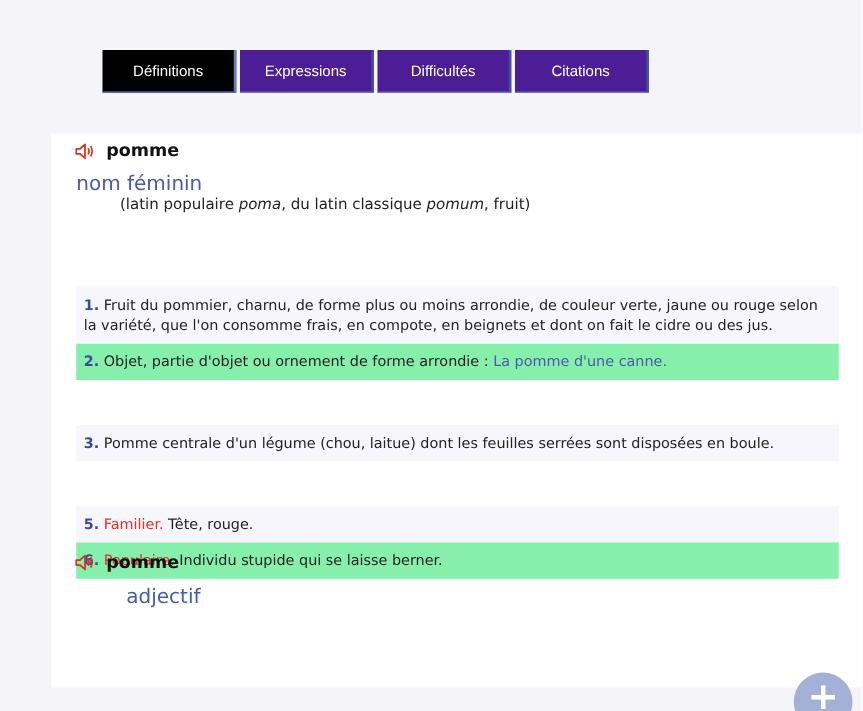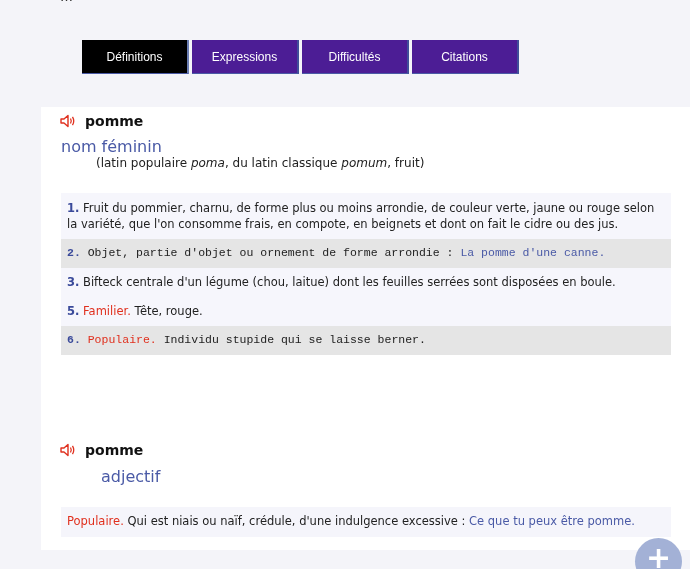--- a/index.html
+++ b/index.html
@@ -46,22 +46,22 @@
   .etym {
     position: absolute; left: 19px; font-size: 12px; color: #222; margin-left: 36px;
   }
   .defs {
     position: absolute; left: 20px; top: 86px; width: 610px;
   }
   .def {
     font-size: 11.5px; line-height: 16px; color: #222;
     padding: 6px 6px 7px 6px;
   }
-  .def.odd { background: #f6f6fc; }
-  .def.even { background: #e5e5e5; font-family: Liberation Mono, monospace; }
+  .def.odd { background: #f6f6fc; margin-top: 36px; }
+  .def.even { background: #86efac; }
   .num { color: #3a4a9a; font-weight: bold; }
   .ex { color: #4a5aa6; }
   .reg { color: #e0301e; }
   .def2 {
     position: absolute; left: 20px; top: 400px; width: 598px;
     background: #f5f5fb; font-size: 11.5px; line-height: 16px;
     padding: 6px 6px 8px 6px;
   }
   .fab {
     position: absolute; left: 635px; top: 538px; width: 47px; height: 47px;
@@ -99,21 +99,21 @@
     <div class="def odd" style="padding-top:7px;padding-bottom:7px;">
       <span class="num">1.</span>
       <span>Fruit du pommier, charnu, de forme plus ou moins arrondie, de couleur verte, jaune ou rouge selon la variété, que l'on consomme frais, en compote, en beignets et dont on fait le cidre ou des jus.</span>
     </div>
     <div class="def even">
       <span class="num">2.</span>
       <span>Objet, partie d'objet ou ornement de forme arrondie : </span><span class="ex">La pomme d'une canne.</span>
     </div>
     <div class="def odd">
       <span class="num">3.</span>
-      <span>Bifteck centrale d'un légume (chou, laitue) dont les feuilles serrées sont disposées en boule.</span>
+      <span>Pomme centrale d'un légume (chou, laitue) dont les feuilles serrées sont disposées en boule.</span>
     </div>
     <div class="def odd">
       <span class="num">5.</span>
       <span class="reg">Familier.</span>
       <span>Tête, rouge.</span>
     </div>
     <div class="def even">
       <span class="num">6.</span>
       <span class="reg">Populaire.</span>
       <span>Individu stupide qui se laisse berner.</span>
@@ -123,21 +123,17 @@
   <div class="entry-head" style="top:335px;">
     <svg class="speaker" viewBox="0 0 16 14">
       <path d="M1 5 H4 L8 1.5 V12.5 L4 9 H1 Z" fill="none" stroke="#e0301e" stroke-width="1.4" stroke-linejoin="round"></path>
       <path d="M10.5 4.5 Q12 7 10.5 9.5" fill="none" stroke="#e0301e" stroke-width="1.3"></path>
       <path d="M12.5 2.8 Q15 7 12.5 11.2" fill="none" stroke="#e0301e" stroke-width="1.3"></path>
     </svg>
     <span class="word">pomme</span>
   </div>
   <div class="pos" style="top:360px;margin-left:40px;">adjectif</div>
 
-  <div class="def2">
-    <span class="reg">Populaire.</span>
-    <span>Qui est niais ou naïf, crédule, d'une indulgence excessive : </span><span class="ex">Ce que tu peux être pomme.</span>
-  </div>
 </main>
 
 <div class="fab">
   <span style="margin-top:-8px;">+</span>
 </div>
 
 </body></html>

